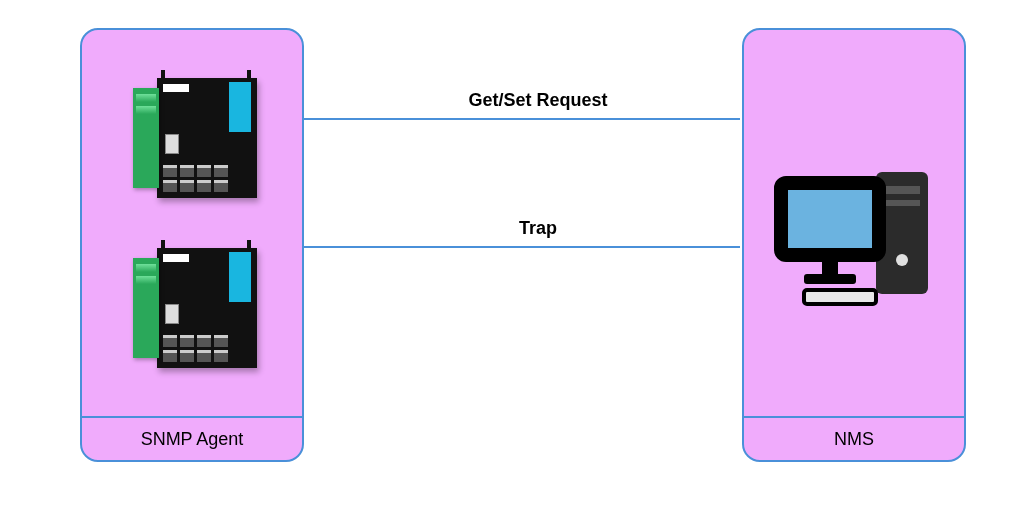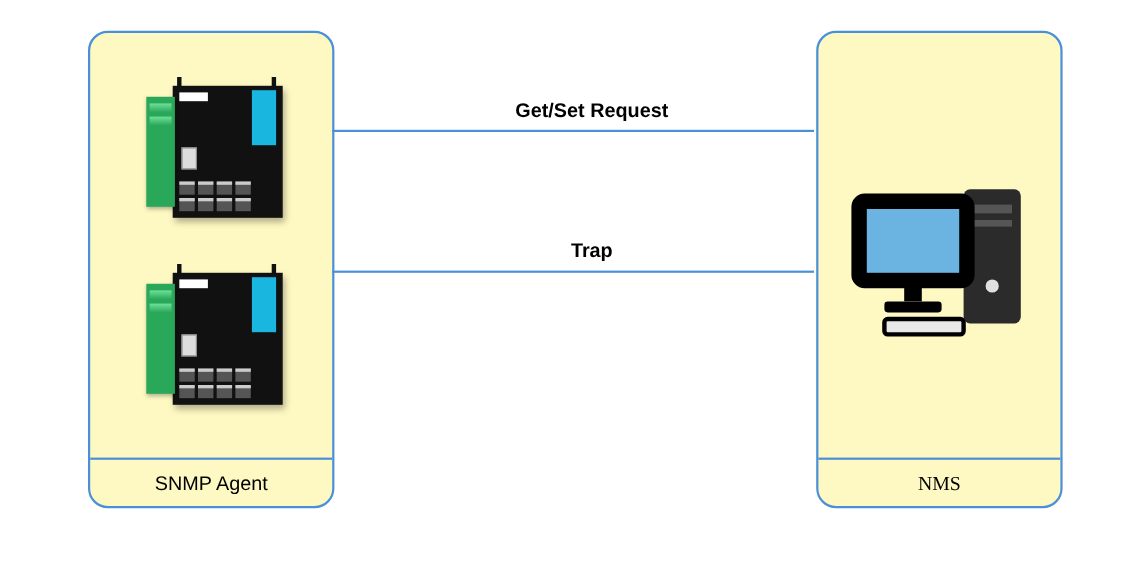--- a/index.html
+++ b/index.html
@@ -8,34 +8,33 @@
     width: 1024px;
     height: 512px;
     background: #ffffff;
     font-family: Arial, sans-serif;
     position: relative;
   }
   .node-box {
     position: absolute;
     border: 2px solid #4a90d9;
     border-radius: 18px;
-    background: #fef9c3;
+    background: #f0abfc;
   }
   .agent-box {
     left: 80px;
     top: 28px;
     width: 220px;
     height: 430px;
   }
   .nms-box {
     left: 742px;
     top: 28px;
     width: 220px;
     height: 430px;
-    font-family: Liberation Serif, serif;
   }
   .node-label-sep {
     position: absolute;
     bottom: 42px;
     left: 0;
     right: 0;
     border-top: 2px solid #4a90d9;
   }
   .node-label {
     position: absolute;

